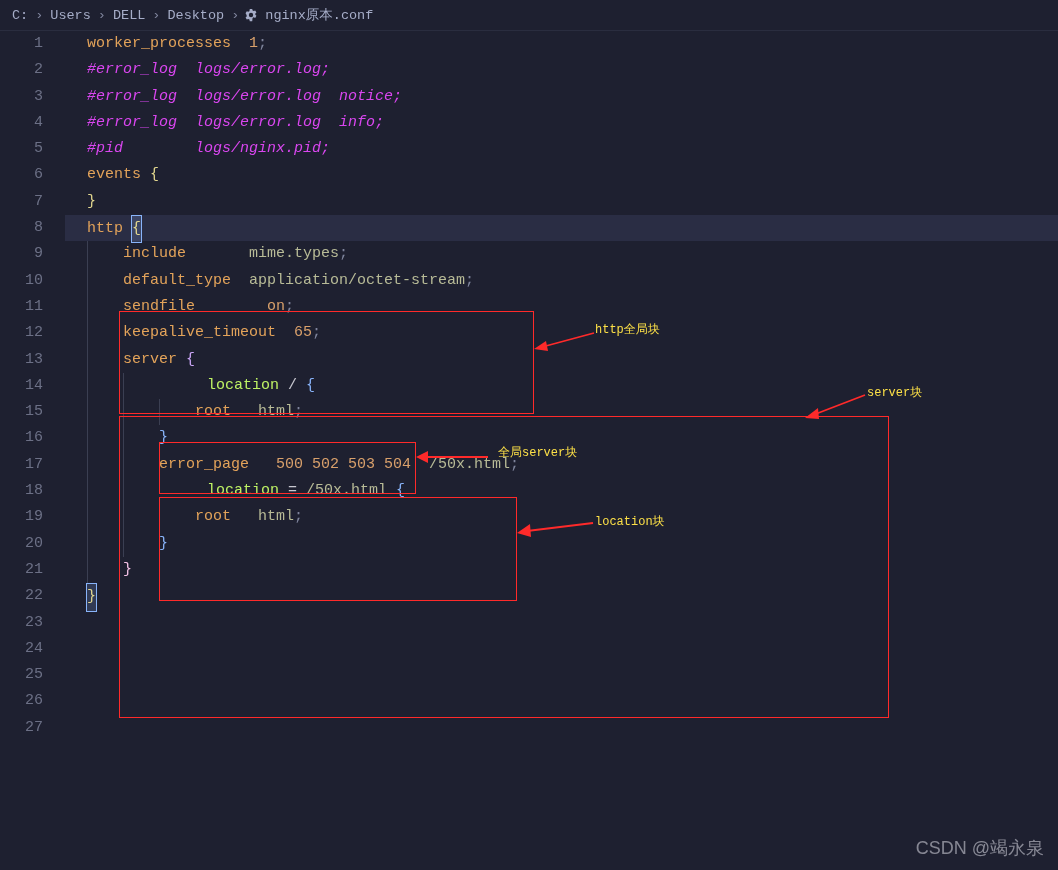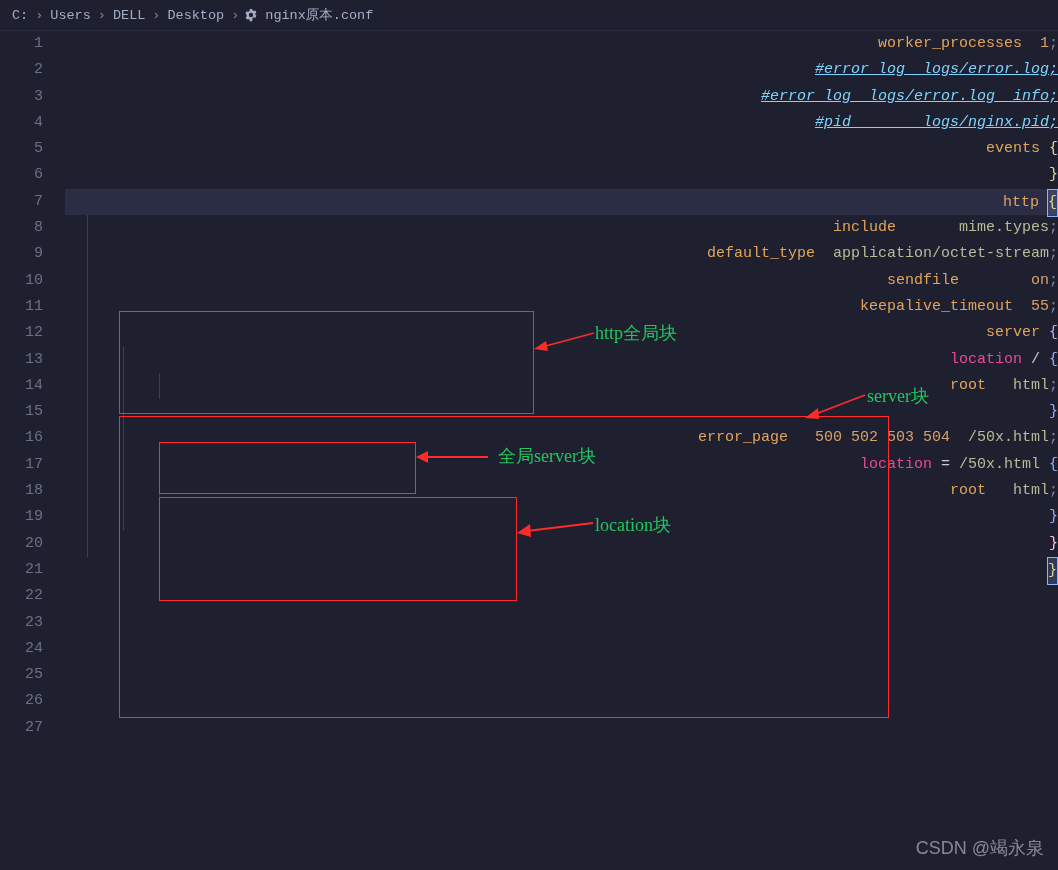--- a/index.html
+++ b/index.html
@@ -33,21 +33,20 @@
   width: 65px;
   text-align: right;
   padding-right: 22px;
   color: #6c7086;
   user-select: none;
 }
 .gutter .ln { height: 26.3px; line-height: 26.3px; }
 .code {
   flex: 1;
   position: relative;
-  text-align: right;
 }
 .row {
   height: 26.3px;
   line-height: 26.3px;
   white-space: pre;
   position: relative;
   padding-left: 22px;
 }
 .row.hl { background: #2a2d44; }
 .indent-guide {
@@ -55,46 +54,46 @@
   top: 0; bottom: 0;
   width: 1px;
   background: #3b3f52;
 }
 .c-kw { color: #e3a35a; }      
 .c-punc { color: #cba6f7; }    
 .c-brace-y { color: #e3d88f; } 
 .c-brace-b { color: #89b4fa; } 
 .c-brace-m { color: #f5c2e7; } 
 .c-num { color: #d9a06b; }     
-.c-comment { color: #7dd3fc; font-style: italic; text-decoration: underline; }
+.c-comment { color: #d946ef; font-style: italic; }
 .c-semi { color: #7f849c; }
-.c-loc { color: #ec4899; padding-left: 48px; }     
+.c-loc { color: #bef264; padding-left: 48px; }     
 .c-eq { color: #c8c8d0; }      
 .c-val { color: #b8bb97; }
 .c-plain { color: #cdd6f4; }
 .cursor-box {
   display: inline-block;
   border: 1.5px solid #89b4fa;
   background: rgba(137,180,250,0.18);
   margin-left: -1px;
 }
 .annotation-layer {
   position: absolute;
   top: 0; left: 0; right: 0; bottom: 0;
   pointer-events: none;
 }
 .anno-box {
   position: absolute;
   border: 1.5px solid #ff2a2a;
 }
 .anno-label {
   position: absolute;
-  color: #22c55e;
-  font-size: 18px;
-  font-family: Liberation Serif, serif;
+  color: #fde047;
+  font-size: 12px;
+  font-family: Liberation Mono, monospace;
   white-space: nowrap;
 }
 .arrow-svg {
   position: absolute;
   overflow: visible;
 }
 .arrow-line { stroke: #ff2a2a; stroke-width: 1.8; fill: none; }
 .arrow-head { fill: #ff2a2a; }
 .watermark {
   position: absolute;
@@ -149,29 +148,30 @@
       <div class="ln">22</div>
       <div class="ln">23</div>
       <div class="ln">24</div>
       <div class="ln">25</div>
       <div class="ln">26</div>
       <div class="ln">27</div>
     </div>
   <div class="code" id="code">
       <div class="row"><span class="c-kw">worker_processes</span><span class="c-plain">  </span><span class="c-num">1</span><span class="c-semi">;</span></div>
       <div class="row"><span class="c-comment">#error_log  logs/error.log;</span></div>
+      <div class="row"><span class="c-comment">#error_log  logs/error.log  notice;</span></div>
       <div class="row"><span class="c-comment">#error_log  logs/error.log  info;</span></div>
       <div class="row"><span class="c-comment">#pid        logs/nginx.pid;</span></div>
       <div class="row"><span class="c-kw">events</span><span class="c-plain"> </span><span class="c-brace-y">{</span></div>
       <div class="row"><span class="c-brace-y">}</span></div>
       <div class="row hl"><span class="c-kw">http</span><span class="c-plain"> </span><span class="c-brace-y"><span class="cursor-box">{</span></span></div>
       <div class="row"><span class="indent-guide" style="left: 22px;"></span><span class="c-plain">    </span><span class="c-kw">include</span><span class="c-plain">       </span><span class="c-val">mime.types</span><span class="c-semi">;</span></div>
       <div class="row"><span class="indent-guide" style="left: 22px;"></span><span class="c-plain">    </span><span class="c-kw">default_type</span><span class="c-plain">  </span><span class="c-val">application/octet-stream</span><span class="c-semi">;</span></div>
       <div class="row"><span class="indent-guide" style="left: 22px;"></span><span class="c-plain">    </span><span class="c-kw">sendfile</span><span class="c-plain">        </span><span class="c-num">on</span><span class="c-semi">;</span></div>
-      <div class="row"><span class="indent-guide" style="left: 22px;"></span><span class="c-plain">    </span><span class="c-kw">keepalive_timeout</span><span class="c-plain">  </span><span class="c-num">55</span><span class="c-semi">;</span></div>
+      <div class="row"><span class="indent-guide" style="left: 22px;"></span><span class="c-plain">    </span><span class="c-kw">keepalive_timeout</span><span class="c-plain">  </span><span class="c-num">65</span><span class="c-semi">;</span></div>
       <div class="row"><span class="indent-guide" style="left: 22px;"></span><span class="c-plain">    </span><span class="c-kw">server</span><span class="c-plain"> </span><span class="c-punc">{</span></div>
       <div class="row"><span class="indent-guide" style="left: 22px;"></span><span class="indent-guide" style="left: 58px;"></span><span class="c-plain">        </span><span class="c-loc">location</span><span class="c-plain"> </span><span class="c-eq">/</span><span class="c-plain"> </span><span class="c-brace-b">{</span></div>
       <div class="row"><span class="indent-guide" style="left: 22px;"></span><span class="indent-guide" style="left: 58px;"></span><span class="indent-guide" style="left: 94px;"></span><span class="c-plain">            </span><span class="c-kw">root</span><span class="c-plain">   </span><span class="c-val">html</span><span class="c-semi">;</span></div>
       <div class="row"><span class="indent-guide" style="left: 22px;"></span><span class="indent-guide" style="left: 58px;"></span><span class="c-plain">        </span><span class="c-brace-b">}</span></div>
       <div class="row"><span class="indent-guide" style="left: 22px;"></span><span class="indent-guide" style="left: 58px;"></span><span class="c-plain">        </span><span class="c-kw">error_page</span><span class="c-plain">   </span><span class="c-num">500 502 503 504</span><span class="c-plain">  </span><span class="c-val">/50x.html</span><span class="c-semi">;</span></div>
       <div class="row"><span class="indent-guide" style="left: 22px;"></span><span class="indent-guide" style="left: 58px;"></span><span class="c-plain">        </span><span class="c-loc">location</span><span class="c-plain"> </span><span class="c-eq">=</span><span class="c-plain"> </span><span class="c-val">/50x.html</span><span class="c-plain"> </span><span class="c-brace-b">{</span></div>
       <div class="row"><span class="indent-guide" style="left: 22px;"></span><span class="indent-guide" style="left: 58px;"></span><span class="indent-guide" style="left: 94px;"></span><span class="c-plain">            </span><span class="c-kw">root</span><span class="c-plain">   </span><span class="c-val">html</span><span class="c-semi">;</span></div>
       <div class="row"><span class="indent-guide" style="left: 22px;"></span><span class="indent-guide" style="left: 58px;"></span><span class="c-plain">        </span><span class="c-brace-b">}</span></div>
       <div class="row"><span class="indent-guide" style="left: 22px;"></span><span class="c-plain">    </span><span class="c-brace-m">}</span></div>
       <div class="row"><span class="c-brace-y"><span class="cursor-box">}</span></span></div>

